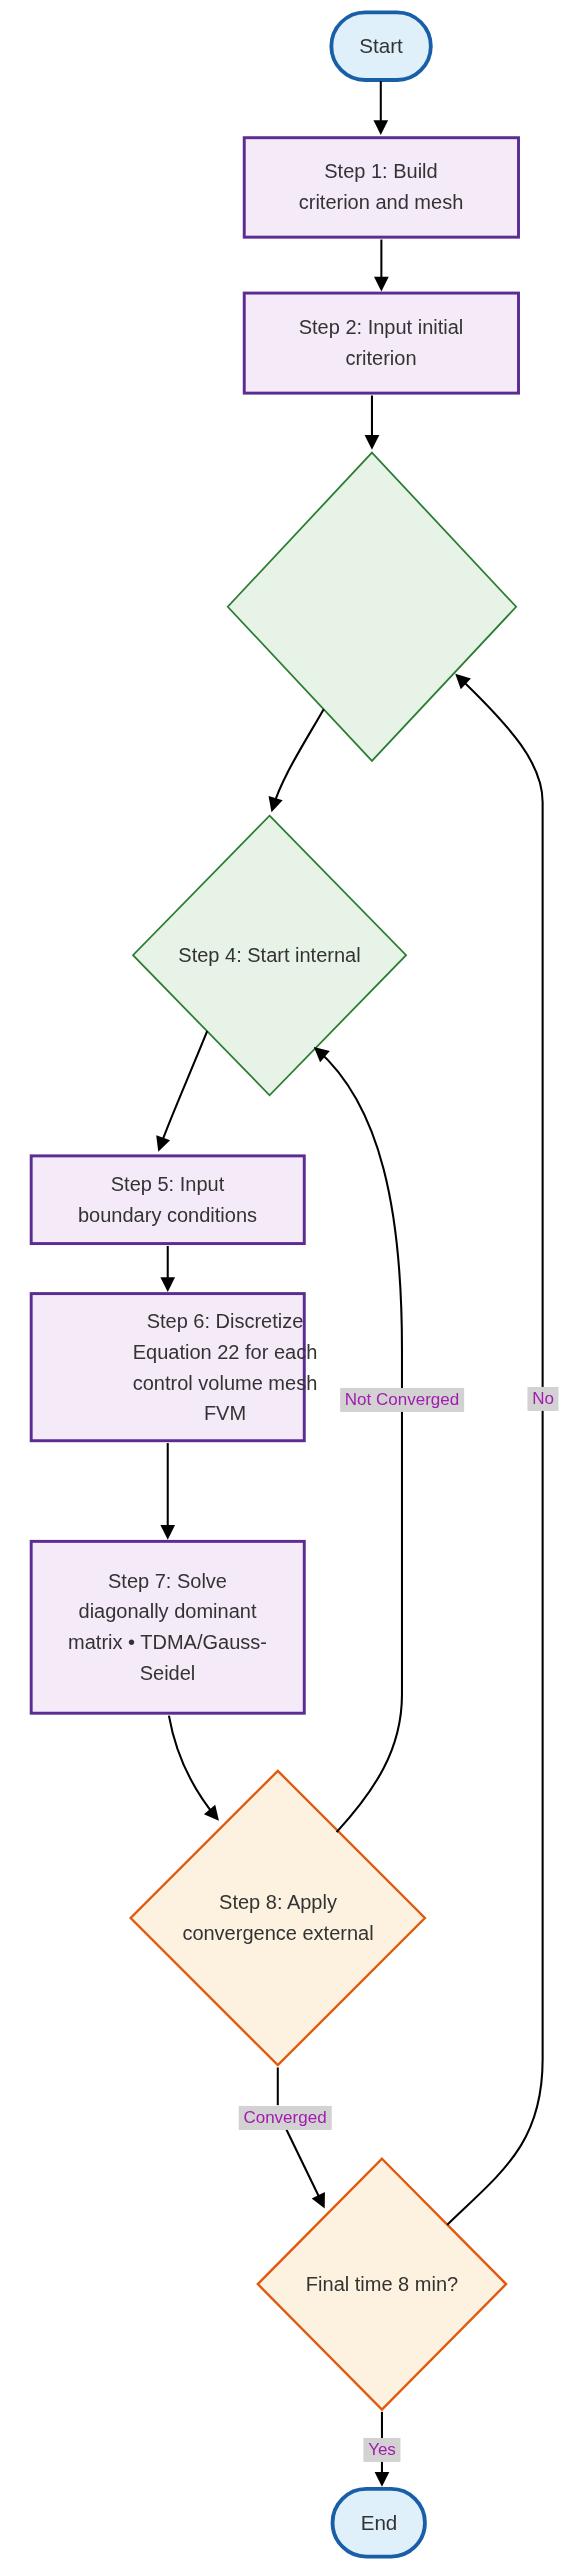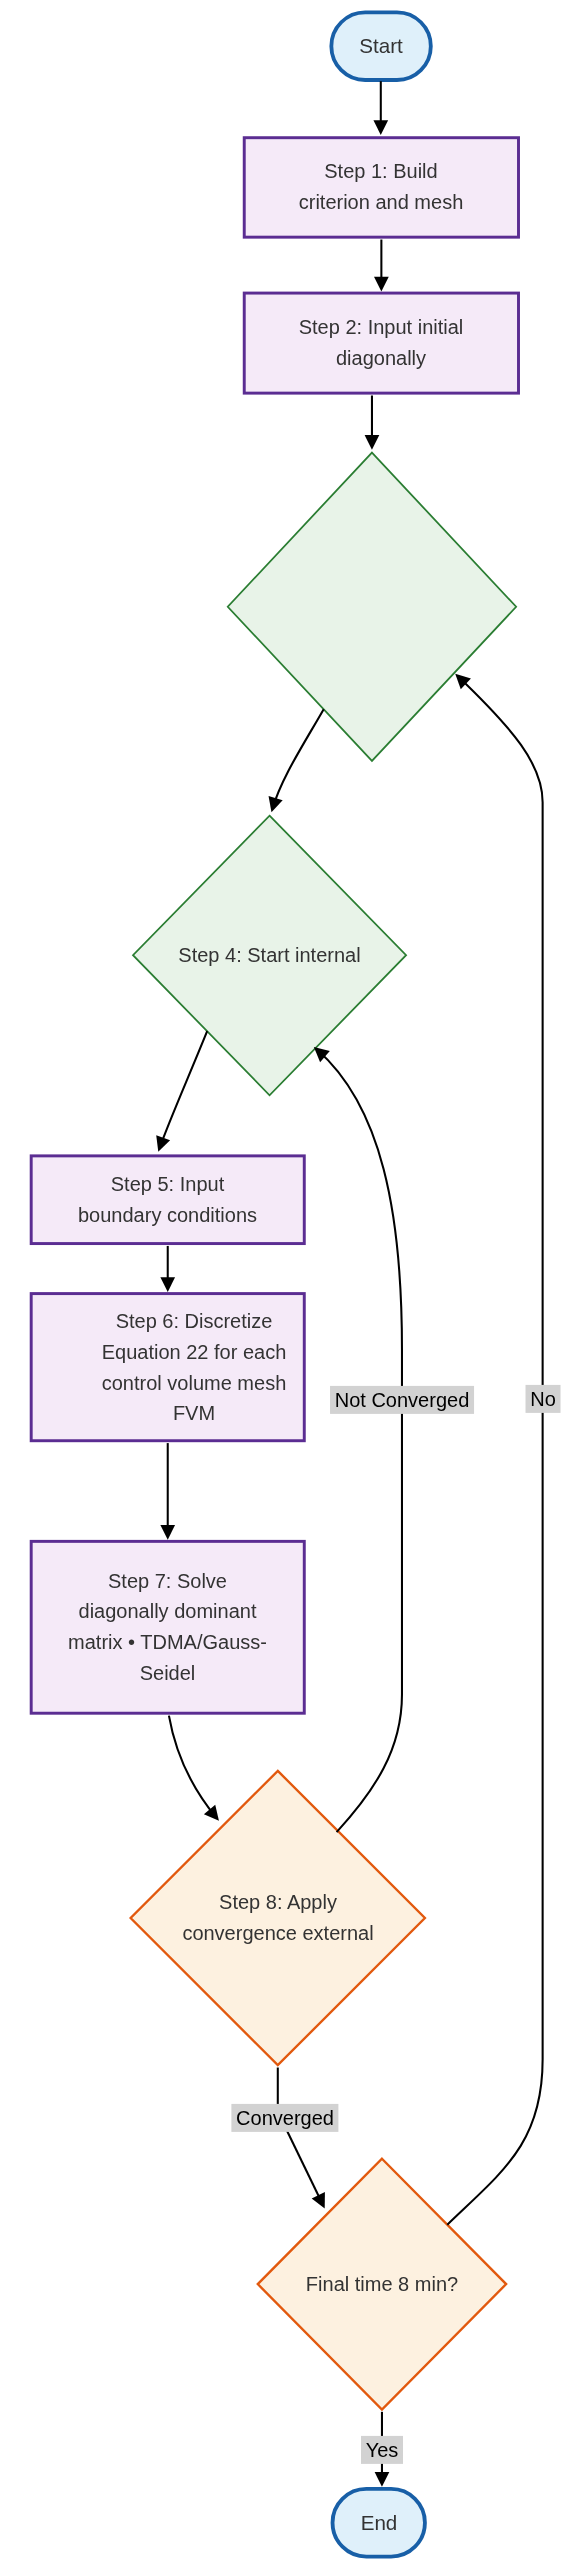--- a/index.html
+++ b/index.html
@@ -27,22 +27,22 @@
     text-align:left;
     color:#333333;
     font-size:20px;line-height:1.53;
     pointer-events:none;
   }
   .terminator-label{font-size:20.6px;}
   .edge-label{
     position:absolute;
     transform:translate(-50%,-50%);
     background:#d2d2d2;
-    color:#000000;
-    font-size:20px;line-height:1.35;
+    color:#a21caf;
+    font-size:17px;line-height:1.35;
     padding:0.6px 4.7px;
     white-space:nowrap;
     pointer-events:none;
   }
 </style>
 </head>
 <body>
 
 <div class="canvas">
 
@@ -84,34 +84,34 @@
     <span>Start</span>
   </div>
 
   <div class="node-label" style="left:244px;top:137px;width:274px;height:100px;">
     <span>Step 1: Build</span>
     <span>criterion and mesh</span>
   </div>
 
   <div class="node-label" style="left:244px;top:293px;width:274px;height:100px;">
     <span>Step 2: Input initial</span>
-    <span>diagonally</span>
+    <span>criterion</span>
   </div>
 
 
   <div class="node-label" style="left:133px;top:815px;width:273px;height:280px;">
     <span>Step 4: Start internal</span>
   </div>
 
   <div class="node-label" style="left:31px;top:1156px;width:273px;height:88px;">
     <span>Step 5: Input</span>
     <span>boundary conditions</span>
   </div>
 
-  <div class="node-label" style="left:31px;top:1294px;width:326px;height:147px;">
+  <div class="node-label" style="left:31px;top:1294px;width:326px;height:147px;padding-left:31px;">
     <span>Step 6: Discretize</span>
     <span>Equation 22 for each</span>
     <span>control volume mesh</span>
     <span>FVM</span>
   </div>
 
   <div class="node-label" style="left:31px;top:1541px;width:273px;height:172px;">
     <span>Step 7: Solve</span>
     <span>diagonally dominant</span>
     <span>matrix • TDMA/Gauss-</span>

